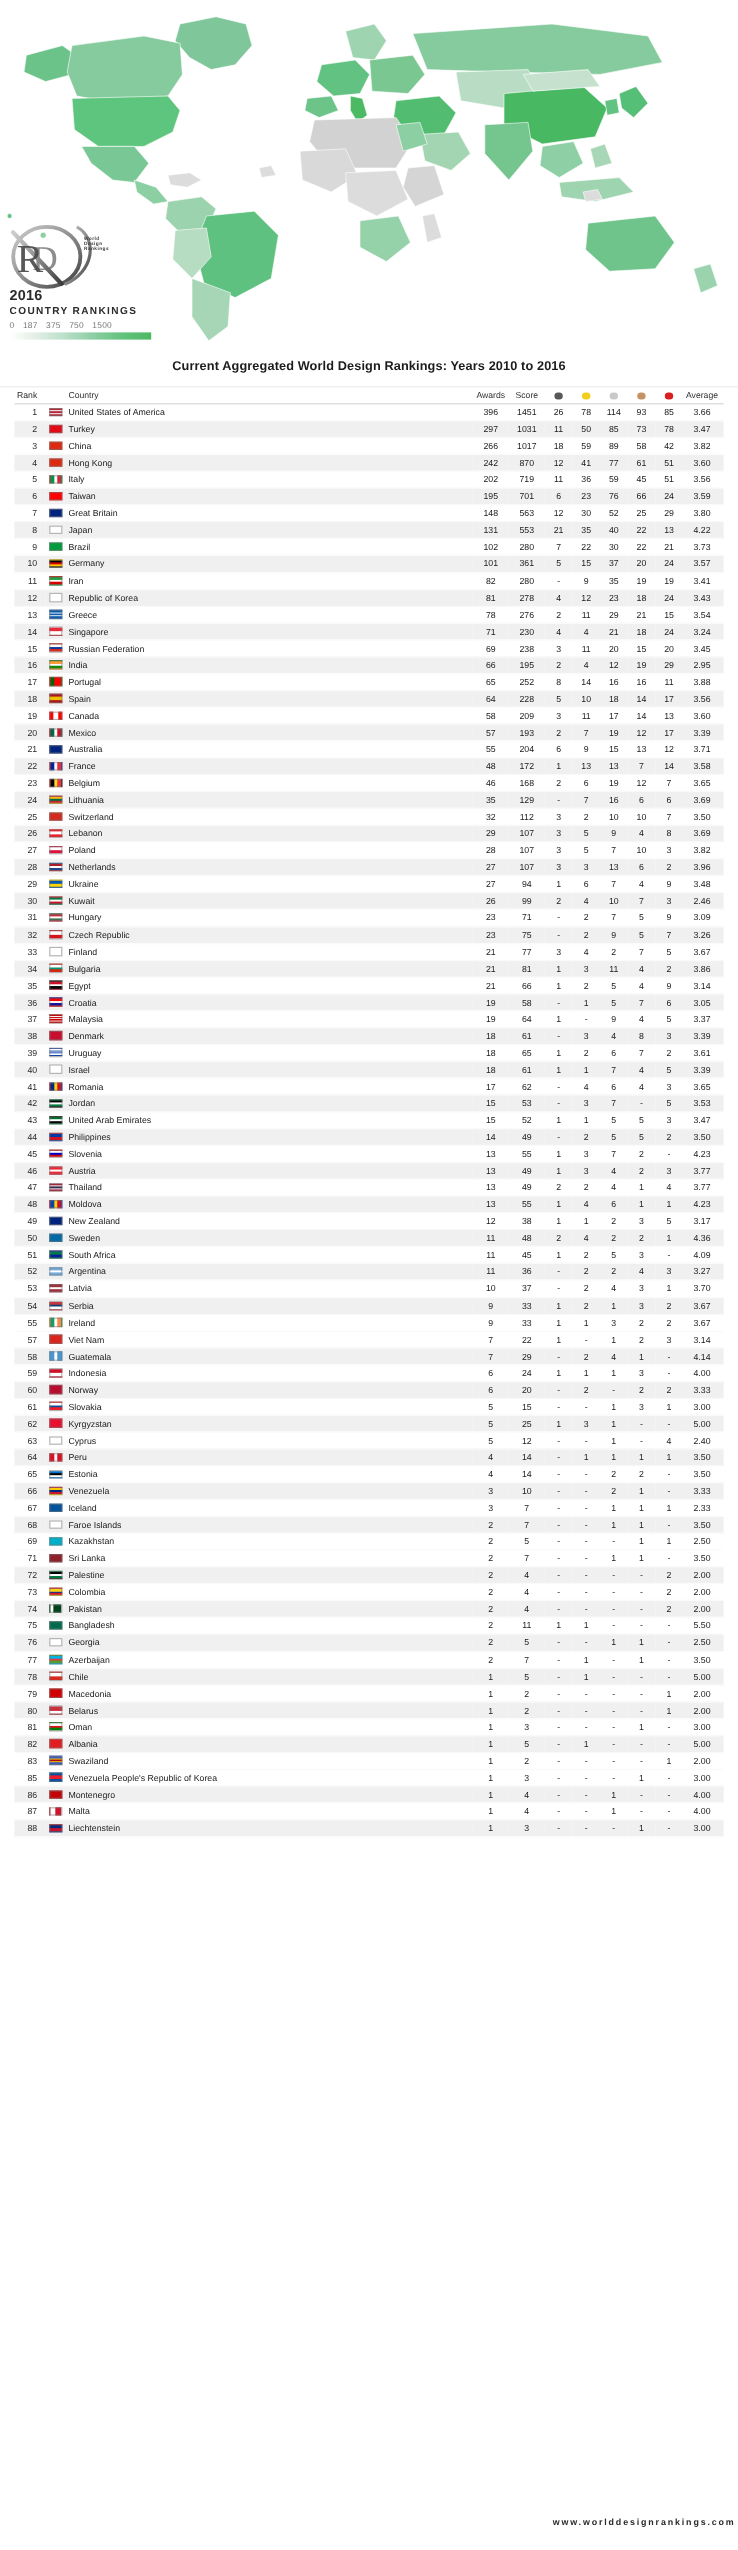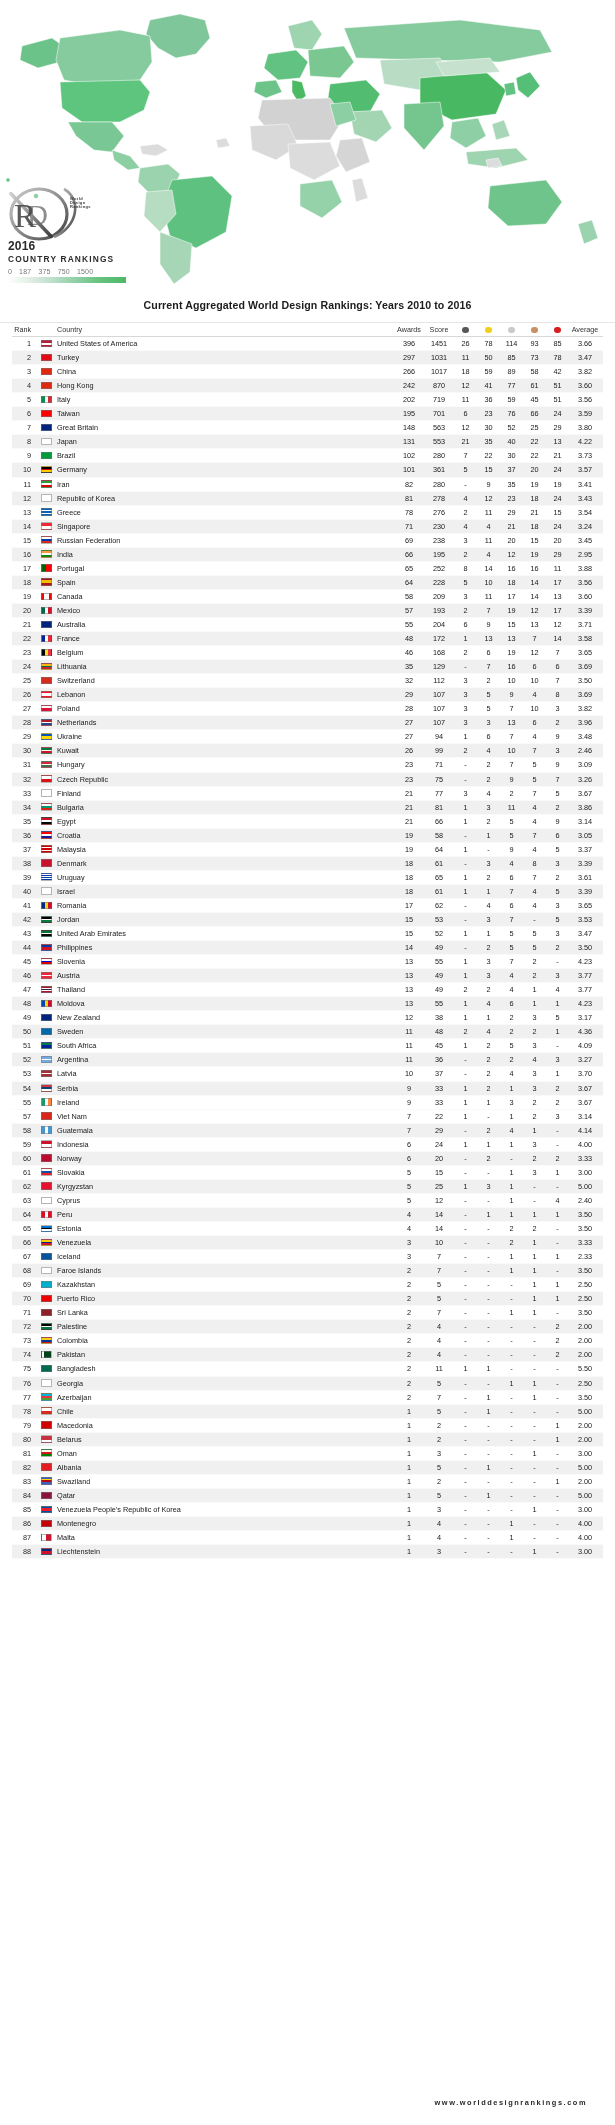--- a/index.html
+++ b/index.html
@@ -111,21 +111,21 @@
   .flag {
     display:inline-block; width:11px; height:7.4px;
     vertical-align:-1px; border:0.4px solid rgba(120,120,120,.55);
     background-size:100% 100%; background-repeat:no-repeat;
     position:relative; overflow:hidden;
   }
 
   
   #footer {
     position:absolute; left:0; bottom:16px; width:615px;
-    text-align:right; padding-right:28px;
+    text-align:right; padding-right:2px;
   }
   #footer-url {
     font-size:7.4px; letter-spacing:1.55px; color:#2a2a2a;
     font-weight:bold;
   }
 </style>
 </head>
 <body>
 
 <div id="map-banner">
@@ -1141,33 +1141,20 @@
           <td class="c-country">Kazakhstan</td>
           <td class="c-num">2</td>
           <td class="c-num">5</td>
           <td class="c-med">-</td>
           <td class="c-med">-</td>
           <td class="c-med">-</td>
           <td class="c-med">1</td>
           <td class="c-med">1</td>
           <td class="c-avg">2.50</td>
         </tr>
-        <tr class="alt">
-          <td class="c-rank">70</td>
-          <td class="c-flag"><span class="flag" style="background: rgb(237, 0, 0);"></span></td>
-          <td class="c-country">Puerto Rico</td>
-          <td class="c-num">2</td>
-          <td class="c-num">5</td>
-          <td class="c-med">-</td>
-          <td class="c-med">-</td>
-          <td class="c-med">-</td>
-          <td class="c-med">1</td>
-          <td class="c-med">1</td>
-          <td class="c-avg">2.50</td>
-        </tr>
         <tr class="plain">
           <td class="c-rank">71</td>
           <td class="c-flag"><span class="flag" style="background: rgb(141, 32, 41);"></span></td>
           <td class="c-country">Sri Lanka</td>
           <td class="c-num">2</td>
           <td class="c-num">7</td>
           <td class="c-med">-</td>
           <td class="c-med">-</td>
           <td class="c-med">1</td>
           <td class="c-med">1</td>
@@ -1323,33 +1310,20 @@
           <td class="c-country">Swaziland</td>
           <td class="c-num">1</td>
           <td class="c-num">2</td>
           <td class="c-med">-</td>
           <td class="c-med">-</td>
           <td class="c-med">-</td>
           <td class="c-med">-</td>
           <td class="c-med">1</td>
           <td class="c-avg">2.00</td>
         </tr>
-        <tr class="alt">
-          <td class="c-rank">84</td>
-          <td class="c-flag"><span class="flag" style="background: rgb(138, 21, 56);"></span></td>
-          <td class="c-country">Qatar</td>
-          <td class="c-num">1</td>
-          <td class="c-num">5</td>
-          <td class="c-med">-</td>
-          <td class="c-med">1</td>
-          <td class="c-med">-</td>
-          <td class="c-med">-</td>
-          <td class="c-med">-</td>
-          <td class="c-avg">5.00</td>
-        </tr>
         <tr class="plain">
           <td class="c-rank">85</td>
           <td class="c-flag"><span class="flag" style="background: linear-gradient(rgb(2, 79, 162) 20%, rgb(255, 255, 255) 20%, rgb(255, 255, 255) 28%, rgb(237, 28, 39) 28%, rgb(237, 28, 39) 72%, rgb(255, 255, 255) 72%, rgb(255, 255, 255) 80%, rgb(2, 79, 162) 80%);"></span></td>
           <td class="c-country">Venezuela People's Republic of Korea</td>
           <td class="c-num">1</td>
           <td class="c-num">3</td>
           <td class="c-med">-</td>
           <td class="c-med">-</td>
           <td class="c-med">-</td>
           <td class="c-med">1</td>

